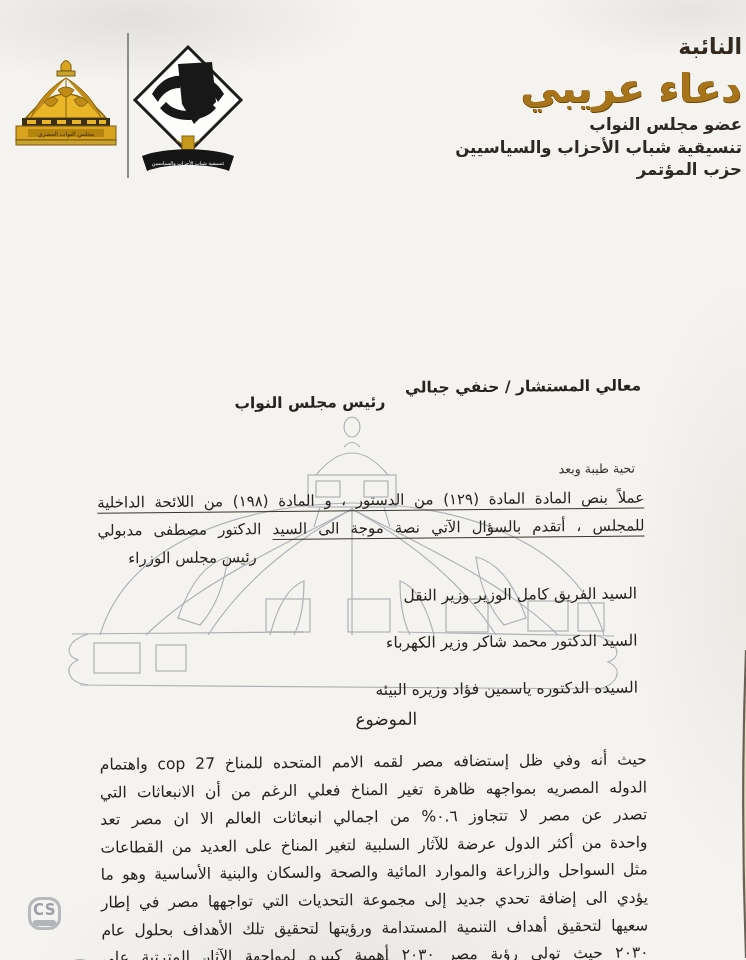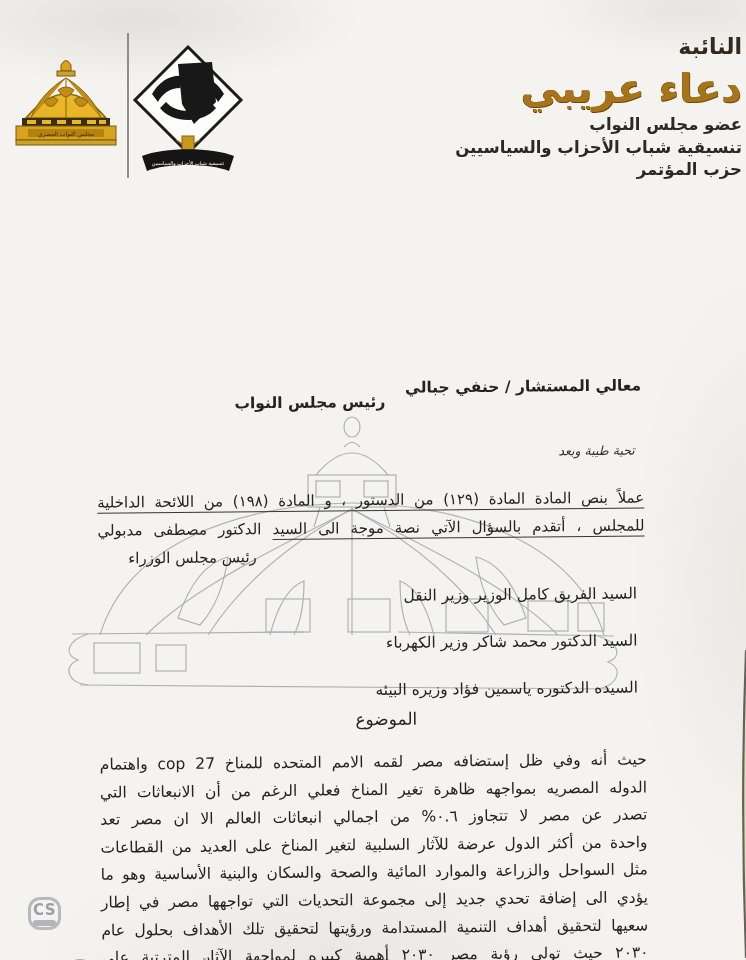--- a/index.html
+++ b/index.html
@@ -22,21 +22,21 @@
            text-shadow:.6px .6px 0 #6b4708, -.4px -.4px 0 #6b4708;}
   .hdr .r{font-size:16.5px;font-weight:700;color:#2e2822;line-height:22.5px;}
   
   .logo{position:absolute;}
   #divider{position:absolute;left:127px;top:33px;width:1.6px;height:145px;background:#8d8d8d;}
   
   .tilt{position:absolute;left:0;top:0;width:746px;height:960px;transform:rotate(-.55deg);transform-origin:50% 45%;}
   .abs{position:absolute;direction:rtl;}
   .addr1{top:229px;right:110px;font-size:15.5px;font-weight:700;}
   .addr2{top:243px;right:366px;font-size:15.5px;font-weight:700;}
-  .greet{top:295px;right:117px;font-size:12.5px;color:#35302a;font-style:italic;}
+  .greet{top:313px;right:117px;font-size:12.5px;color:#35302a;}
   .col{left:91px;width:547px;}
   .jline{text-align:justify;text-align-last:justify;direction:rtl;font-size:15px;line-height:28px;color:#26221e;}
   .u{border-bottom:1.4px solid #3b352d;padding-bottom:1px;}
   #intro{top:336px;}
   #intro .l3{text-align:right;text-align-last:right;margin-right:388px;white-space:nowrap;}
   #ministers{top:436px;}
   #ministers div{text-align:right;direction:rtl;font-size:15.5px;line-height:20px;margin:0 8px 27px 0;}
   #subject{top:559px;left:118px;width:520px;text-align:center;font-size:17px;color:#2a2520;}
   #bodypara{top:599px;}
   #bodypara .jline{font-size:15.5px;line-height:27.6px;}

